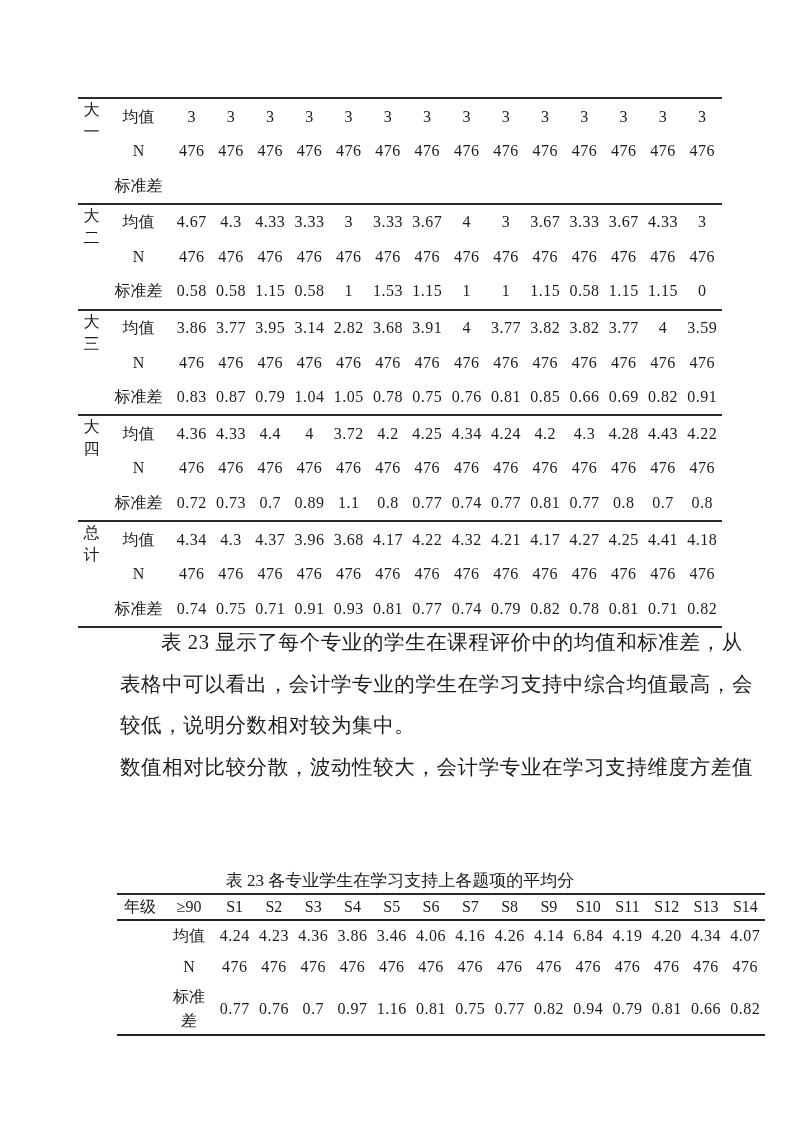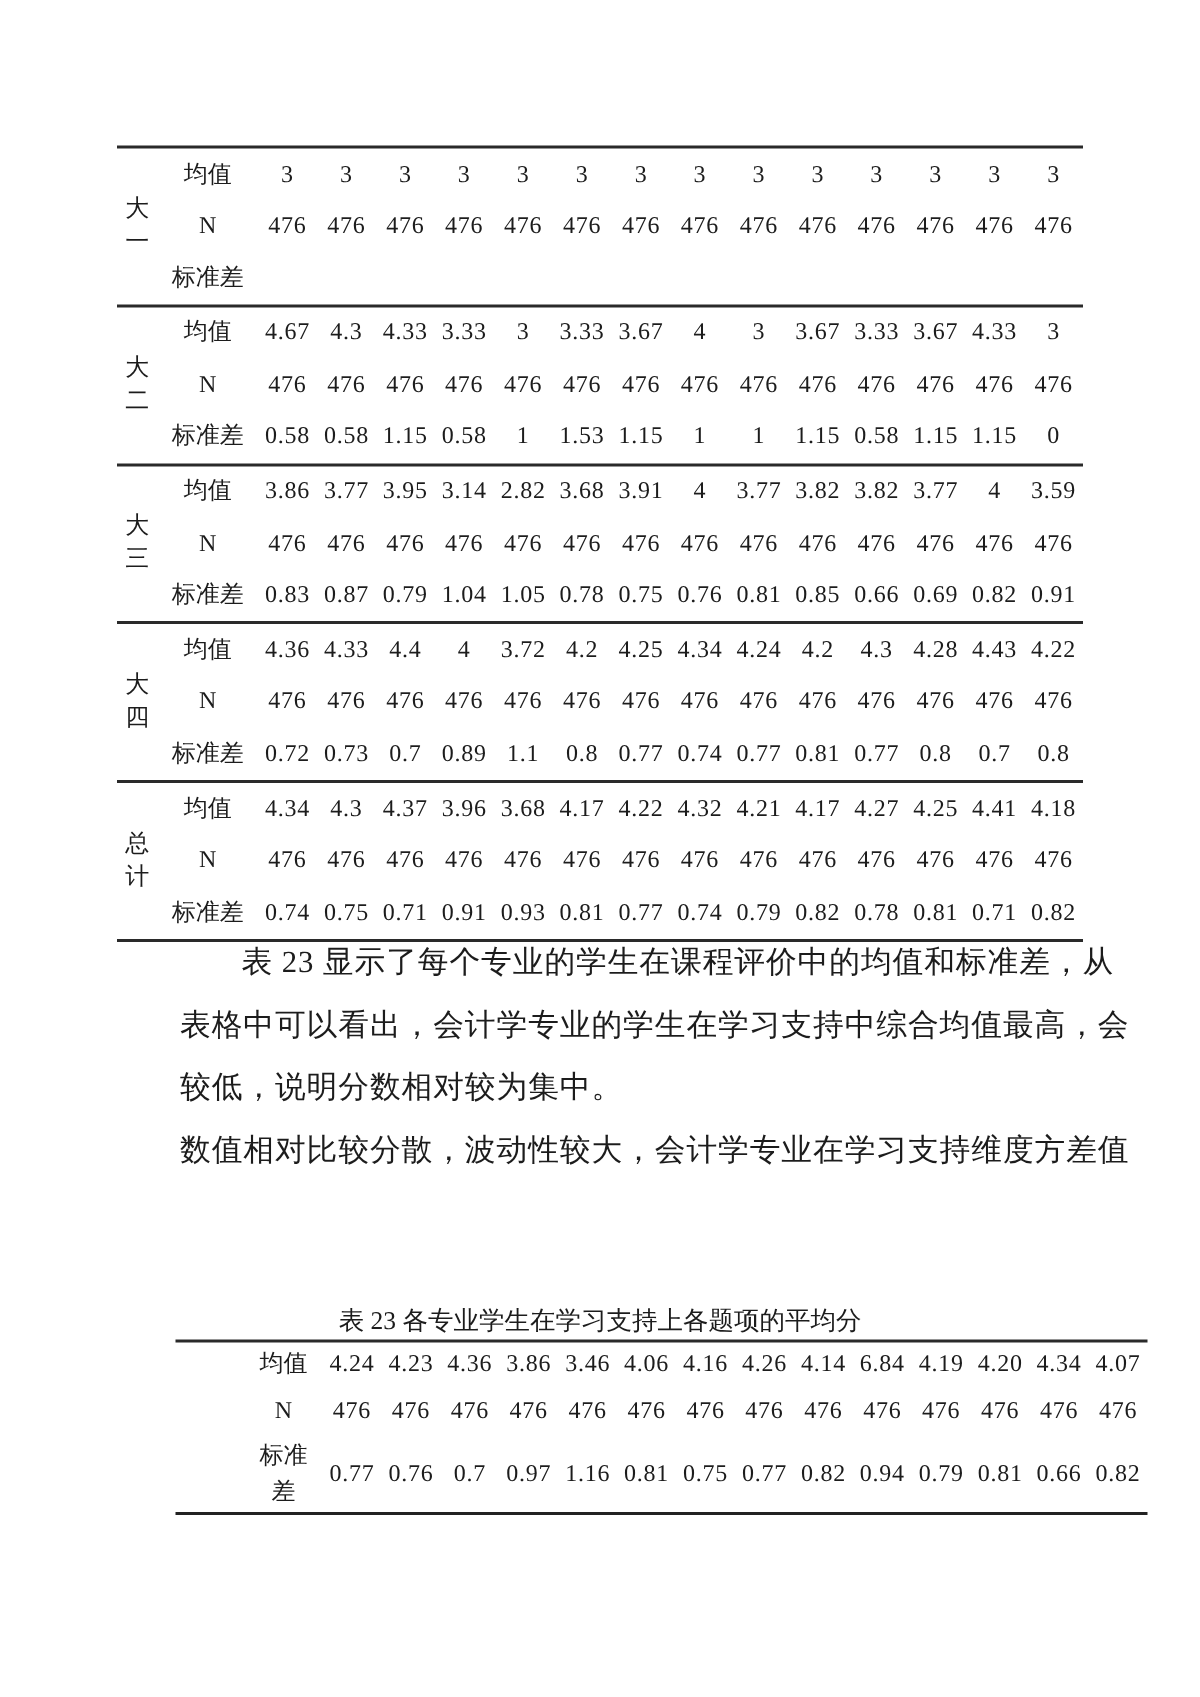--- a/index.html
+++ b/index.html
@@ -45,21 +45,21 @@
   }
   .cell{
     text-align:center;
     font-size:16px;
     line-height:1.1;
     white-space:nowrap;
     align-self:center;
   }
   .stub{
     grid-column:1;grid-row:1 / span 3;
-    display:flex;align-items:center;justify-content:center;
+    display:flex;align-items:flex-start;justify-content:center;
     height:100%;
   }
   .stub .stack{
     font-size:16px;
     word-break:break-all;
     text-align:center;
     white-space:normal;
   }
   .t1 .stub .stack{width:1.2em;line-height:1.38;}
   .t2 .stub .stack{width:2.3em;line-height:2.0;}
@@ -345,20 +345,38 @@
   <div class="para">
       <div class="pline indent">表 23 显示了每个专业的学生在课程评价中的均值和标准差，从</div>
       <div class="pline">表格中可以看出，会计学专业的学生在学习支持中综合均值最高，会</div>
       <div class="pline">较低，说明分数相对较为集中。</div>
       <div class="pline">数值相对比较分散，波动性较大，会计学专业在学习支持维度方差值</div>
     </div>
 
   <div class="caption">表 23 各专业学生在学习支持上各题项的平均分</div>
 
   <div class="t2">
+    <div class="hdr">
+        <div class="cell" style="grid-column: 1;">年级</div>
+        <div class="cell" style="grid-column: 2;">≥90</div>
+        <div class="cell" style="grid-column: 3;">S1</div>
+        <div class="cell" style="grid-column: 4;">S2</div>
+        <div class="cell" style="grid-column: 5;">S3</div>
+        <div class="cell" style="grid-column: 6;">S4</div>
+        <div class="cell" style="grid-column: 7;">S5</div>
+        <div class="cell" style="grid-column: 8;">S6</div>
+        <div class="cell" style="grid-column: 9;">S7</div>
+        <div class="cell" style="grid-column: 10;">S8</div>
+        <div class="cell" style="grid-column: 11;">S9</div>
+        <div class="cell" style="grid-column: 12;">S10</div>
+        <div class="cell" style="grid-column: 13;">S11</div>
+        <div class="cell" style="grid-column: 14;">S12</div>
+        <div class="cell" style="grid-column: 15;">S13</div>
+        <div class="cell" style="grid-column: 16;">S14</div>
+      </div>
   <div class="section">
         <div class="cell labcell" style="grid-area: 1 / 2;"><div class="lab-inner">均值</div></div>
         <div class="cell num" style="grid-area: 1 / 3;">4.24</div>
         <div class="cell num" style="grid-area: 1 / 4;">4.23</div>
         <div class="cell num" style="grid-area: 1 / 5;">4.36</div>
         <div class="cell num" style="grid-area: 1 / 6;">3.86</div>
         <div class="cell num" style="grid-area: 1 / 7;">3.46</div>
         <div class="cell num" style="grid-area: 1 / 8;">4.06</div>
         <div class="cell num" style="grid-area: 1 / 9;">4.16</div>
         <div class="cell num" style="grid-area: 1 / 10;">4.26</div>

